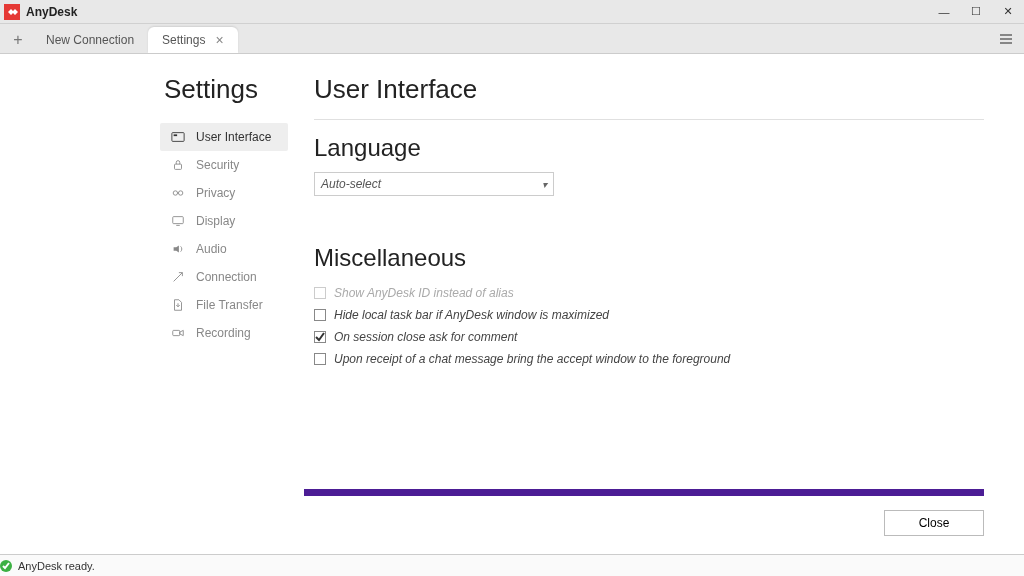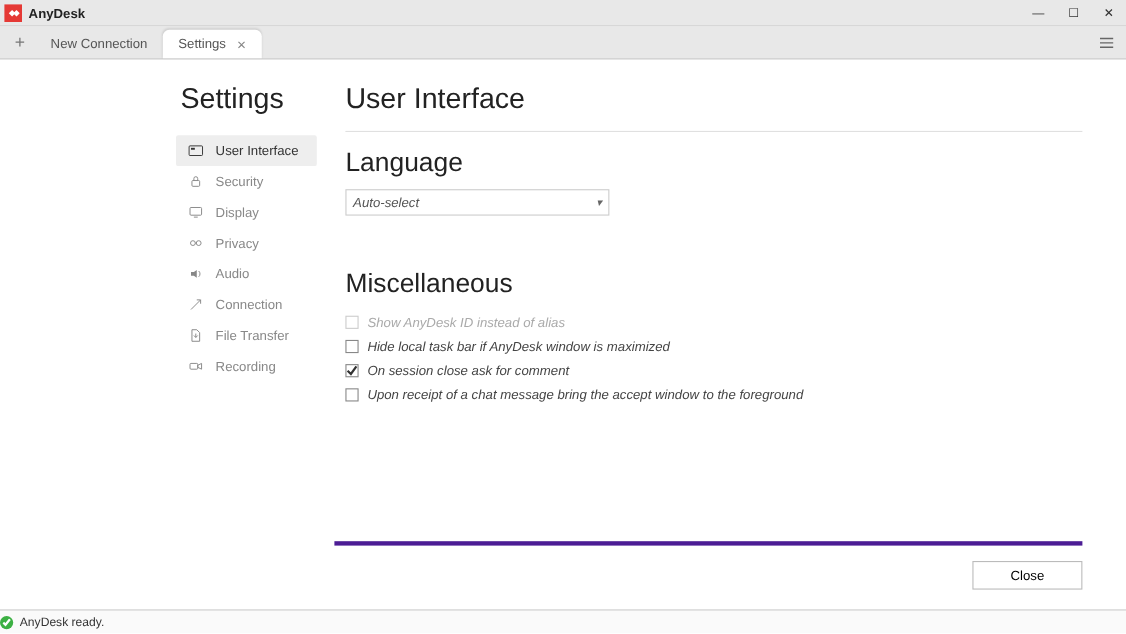--- a/index.html
+++ b/index.html
@@ -37,21 +37,21 @@
 .lang-select .chev { font-size: 10px; color: #666; }
 
 .misc { margin-top: 48px; }
 .chk-row { display: flex; align-items: center; height: 22px; font-size: 12px; color: #444; font-style: italic; }
 .chk-row.disabled { color: #aaa; }
 .chk { width: 12px; height: 12px; border: 1px solid #888; margin-right: 8px; display: flex; align-items: center; justify-content: center; background: #fff; }
 .chk-row.disabled .chk { border-color: #ccc; }
 .chk.checked { background: #fff; }
 .chk.checked svg { width: 10px; height: 10px; stroke: #333; stroke-width: 2; fill: none; }
 
-.footer-btn-row { position: absolute; bottom: 18px; right: 40px; left: 4px; border-top: 4px solid #4c1d95; padding-top: 14px; display: flex; justify-content: flex-end; margin-top: 33px; }
+.footer-btn-row { position: absolute; bottom: 18px; right: 40px; left: 4px; border-top: 7px solid #4c1d95; padding-top: 14px; display: flex; justify-content: flex-end; margin-top: 33px; }
 .close-btn { width: 100px; height: 26px; border: 1px solid #bbb; background: #fff; font-size: 12px; display: flex; align-items: center; justify-content: center; }
 
 .statusbar { height: 22px; border-top: 1px solid #ccc; display: flex; align-items: center; padding: 0 0; font-size: 11px; color: #333; background: #fafafa; }
 .status-dot { width: 12px; height: 12px; border-radius: 50%; background: #3cb043; margin-right: 6px; display: flex; align-items: center; justify-content: center; }
 .status-dot svg { width: 8px; height: 8px; stroke: #fff; stroke-width: 2; fill: none; }
 </style>
 </head>
 <body>
 
 <div class="titlebar">
@@ -101,35 +101,35 @@
           <svg viewBox="0 0 16 16">
             <rect x="4" y="7" width="8" height="6" rx="1" fill="none" stroke="currentColor"></rect>
             <path d="M6 7 V5 a2 2 0 0 1 4 0 V7" fill="none" stroke="currentColor"></path>
           </svg>
         </span>
       <span>Security</span>
     </div>
     <div class="side-item">
       <span class="side-icon">
           <svg viewBox="0 0 16 16">
-            <rect x="2" y="3" width="12" height="8" rx="1" fill="none" stroke="currentColor"></rect>
-            <path d="M6 13h4" stroke="currentColor"></path>
-          </svg>
-        </span>
-      <span>Display</span>
-    </div>
-    <div class="side-item">
-      <span class="side-icon">
-          <svg viewBox="0 0 16 16">
             <circle cx="5" cy="8" r="2.5" fill="none" stroke="currentColor"></circle>
             <circle cx="11" cy="8" r="2.5" fill="none" stroke="currentColor"></circle>
             <path d="M7.5 8 h1" stroke="currentColor"></path>
           </svg>
         </span>
       <span>Privacy</span>
+    </div>
+    <div class="side-item">
+      <span class="side-icon">
+          <svg viewBox="0 0 16 16">
+            <rect x="2" y="3" width="12" height="8" rx="1" fill="none" stroke="currentColor"></rect>
+            <path d="M6 13h4" stroke="currentColor"></path>
+          </svg>
+        </span>
+      <span>Display</span>
     </div>
     <div class="side-item">
       <span class="side-icon">
           <svg viewBox="0 0 16 16">
             <path d="M3 6v4h3l3 2V4L6 6H3z" fill="currentColor"></path>
             <path d="M11 5a4 4 0 0 1 0 6" fill="none" stroke="currentColor"></path>
           </svg>
         </span>
       <span>Audio</span>
     </div>

